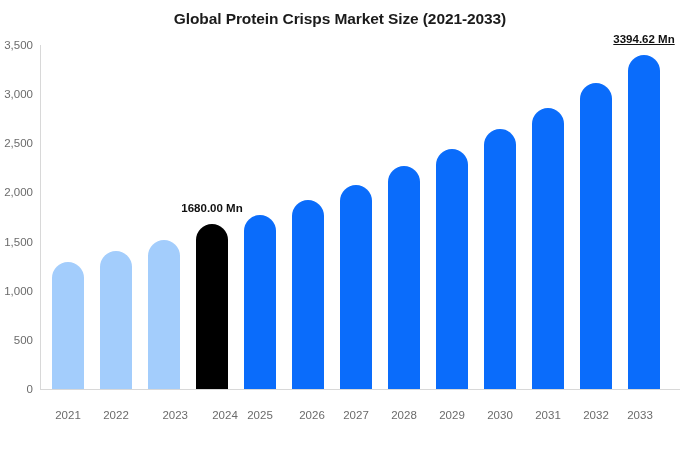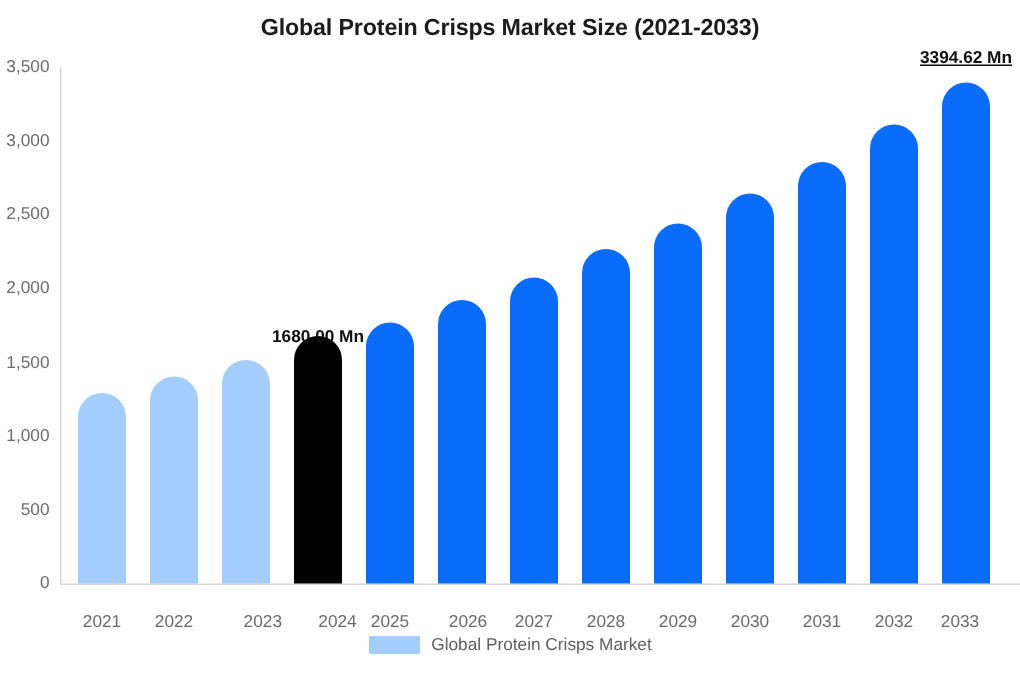--- a/index.html
+++ b/index.html
@@ -164,27 +164,19 @@
         <div class="xtick" style="left: 248px;">2026</div>
         <div class="xtick" style="left: 292px;">2027</div>
         <div class="xtick" style="left: 340px;">2028</div>
         <div class="xtick" style="left: 388px;">2029</div>
         <div class="xtick" style="left: 436px;">2030</div>
         <div class="xtick" style="left: 484px;">2031</div>
         <div class="xtick" style="left: 532px;">2032</div>
         <div class="xtick" style="left: 576px;">2033</div>
       </div>
     <div id="annotations-layer">
-        <div class="bar-label" style="left: 172px; top: 156.88px; margin-top: 17px;">1680.00 Mn</div>
+        <div class="bar-label" style="left: 172px; top: 156.88px;">1680.00 Mn</div>
         <div class="bar-label" style="left: 604px; top: -11.6427px; text-decoration: underline;">3394.62 Mn</div>
       </div>
   </div>
 
-  <div class="legend">
-    <div id="legend-entries" style="display:flex;align-items:center;gap:8px;">
-        <div style="display: flex; align-items: center; gap: 8px;">
-          <span class="legend-swatch" style="background: rgb(163, 205, 252);"></span>
-          <span class="legend-label">Global Protein Crisps Market</span>
-        </div>
-      </div>
-  </div>
 
 </div>
 
 </body></html>

